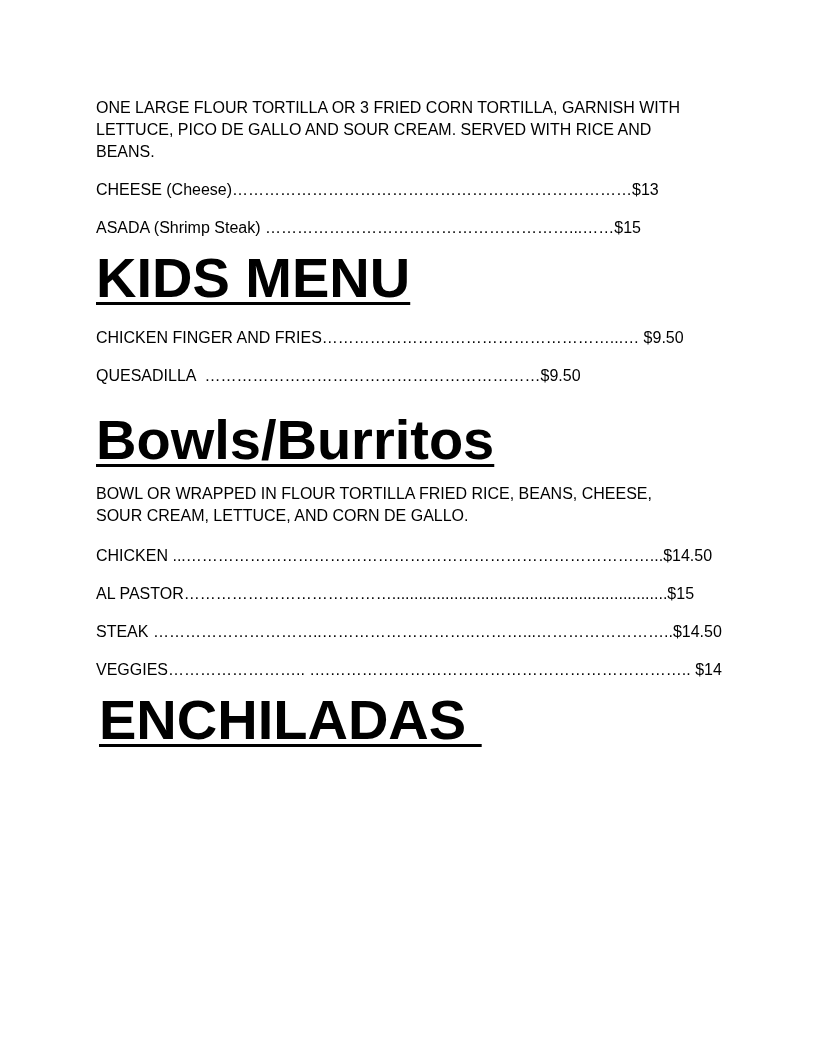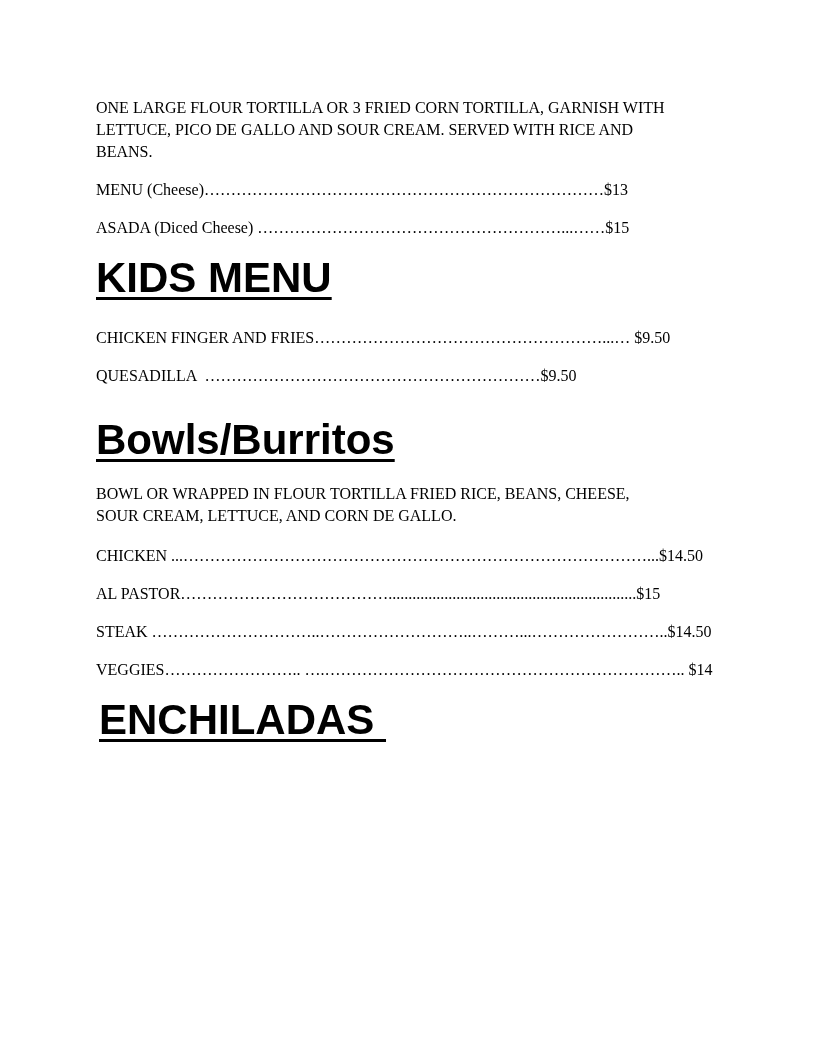--- a/index.html
+++ b/index.html
@@ -8,36 +8,36 @@
     width: 816px;
     height: 1056px;
     background: #ffffff;
     box-sizing: border-box;
     padding: 97px 96px 0 96px;
     overflow: hidden;
     font-family: "Liberation Serif", serif;
     color: #000000;
   }
   .body-text {
-    font-family: Liberation Serif, serif;
+    font-family: Liberation Sans, sans-serif;
     font-size: 16px;
     line-height: 22px;
     color: #000000;
   }
   .para { margin: 0 0 16px 0; }
   .para-line { line-height: 22px; }
   .menu-item {
     margin: 0 0 16px 0;
     line-height: 22px;
     white-space: pre;
   }
   .menu-heading {
     font-family: "Liberation Sans", sans-serif;
     font-weight: bold;
-    font-size: 42px;
+    font-size: 56px;
     line-height: 46px;
     color: #000000;
     text-decoration: underline;
     text-decoration-thickness: 3px;
     text-underline-offset: 5px;
     margin: 0;
     white-space: pre;
   }
   #heading-kids  { margin: 2px 0 26px 0; }
   #heading-bowls { margin: 30px 0 20px 0; }
@@ -48,22 +48,22 @@
 <body>
 
 <div class="page">
 
   <div class="para body-text">
     <div class="para-line">ONE LARGE FLOUR TORTILLA OR 3 FRIED CORN TORTILLA, GARNISH WITH</div>
     <div class="para-line">LETTUCE, PICO DE GALLO AND SOUR CREAM. SERVED WITH RICE AND</div>
     <div class="para-line">BEANS.</div>
   </div>
 
-  <div class="menu-item body-text"><span>MENU (Cheese)</span><span>…………………………………………………………………</span><span>$13</span></div>
-  <div class="menu-item body-text"><span>ASADA (Diced Cheese) </span><span>…………………………………………………...……</span><span>$15</span></div>
+  <div class="menu-item body-text"><span>CHEESE (Cheese)</span><span>…………………………………………………………………</span><span>$13</span></div>
+  <div class="menu-item body-text"><span>ASADA (Shrimp Steak) </span><span>…………………………………………………...……</span><span>$15</span></div>
 
   <h1 class="menu-heading" id="heading-kids">KIDS MENU</h1>
 
   <div class="menu-item body-text"><span>CHICKEN FINGER AND FRIES</span><span>………………………………………………...… </span><span>$9.50</span></div>
   <div class="menu-item body-text"><span>QUESADILLA  </span><span>………………………………………………………</span><span>$9.50</span></div>
 
   <h1 class="menu-heading" id="heading-bowls">Bowls/Burritos</h1>
 
   <div class="para section-desc body-text">
     <div class="para-line">BOWL OR WRAPPED IN FLOUR TORTILLA FRIED RICE, BEANS, CHEESE,</div>

